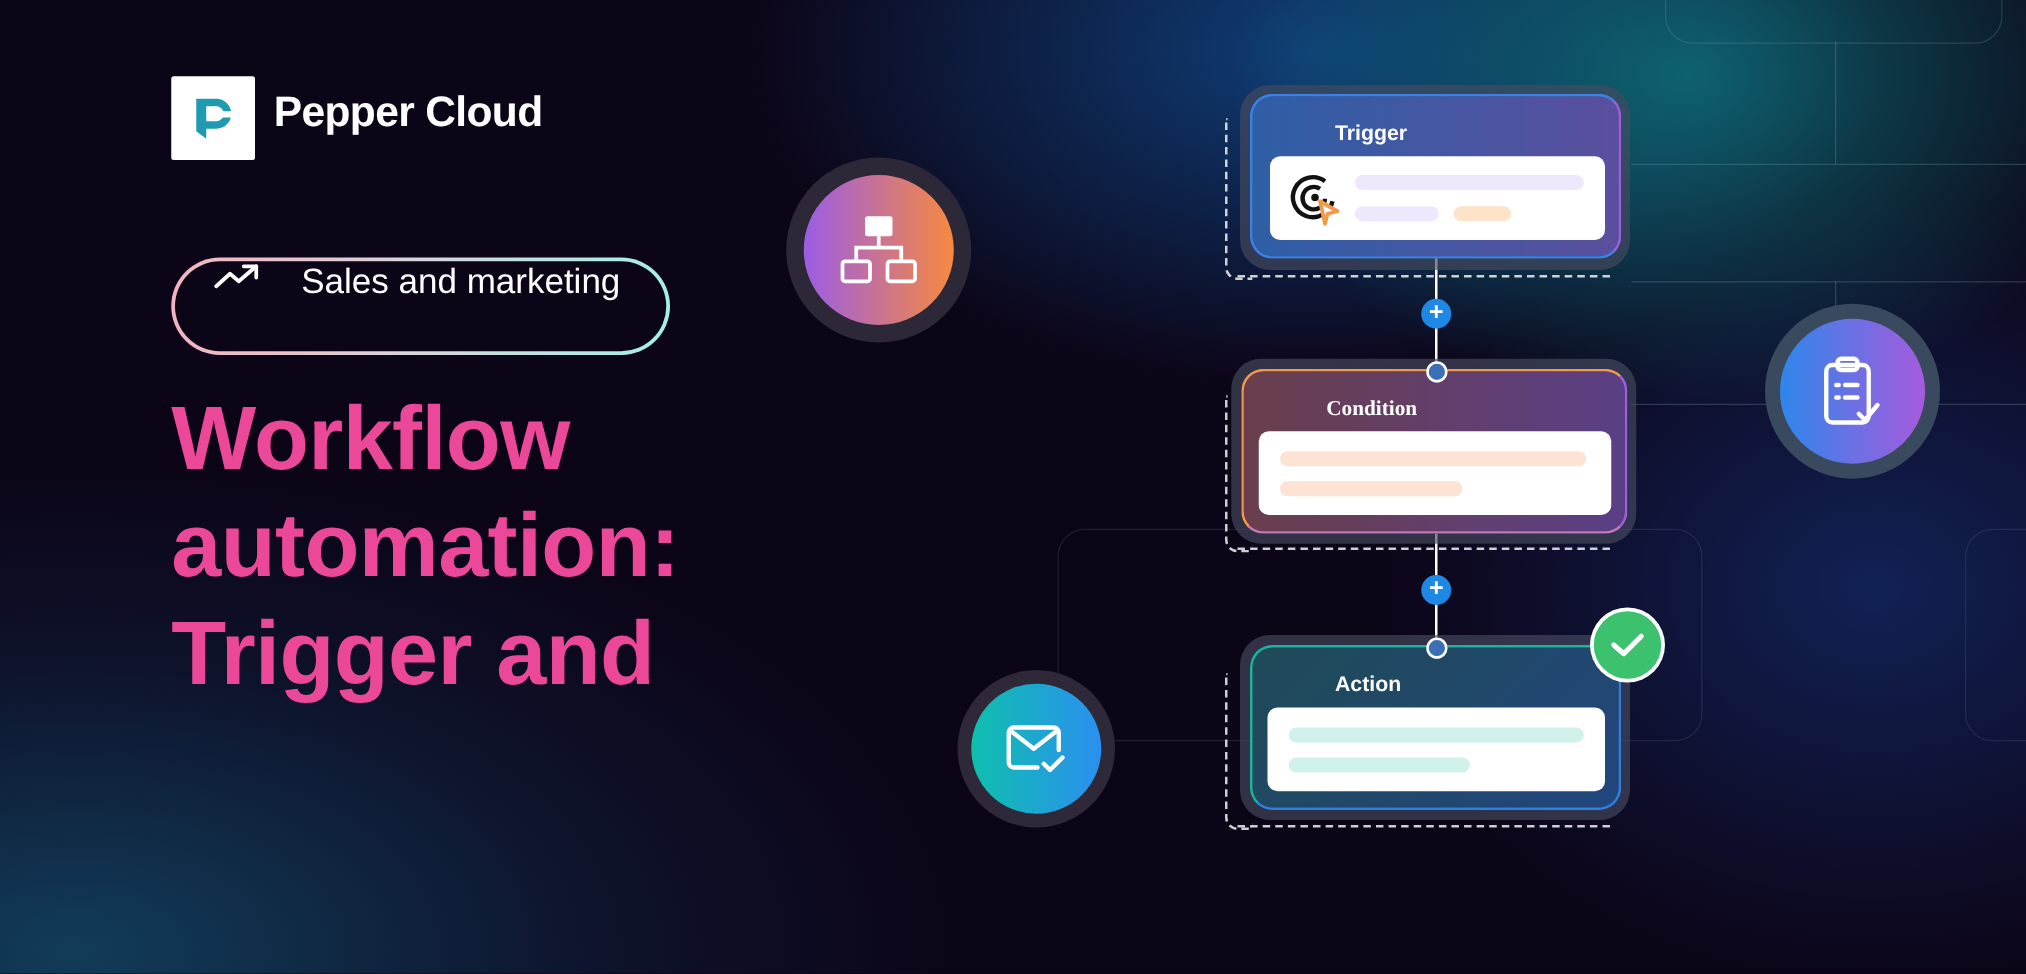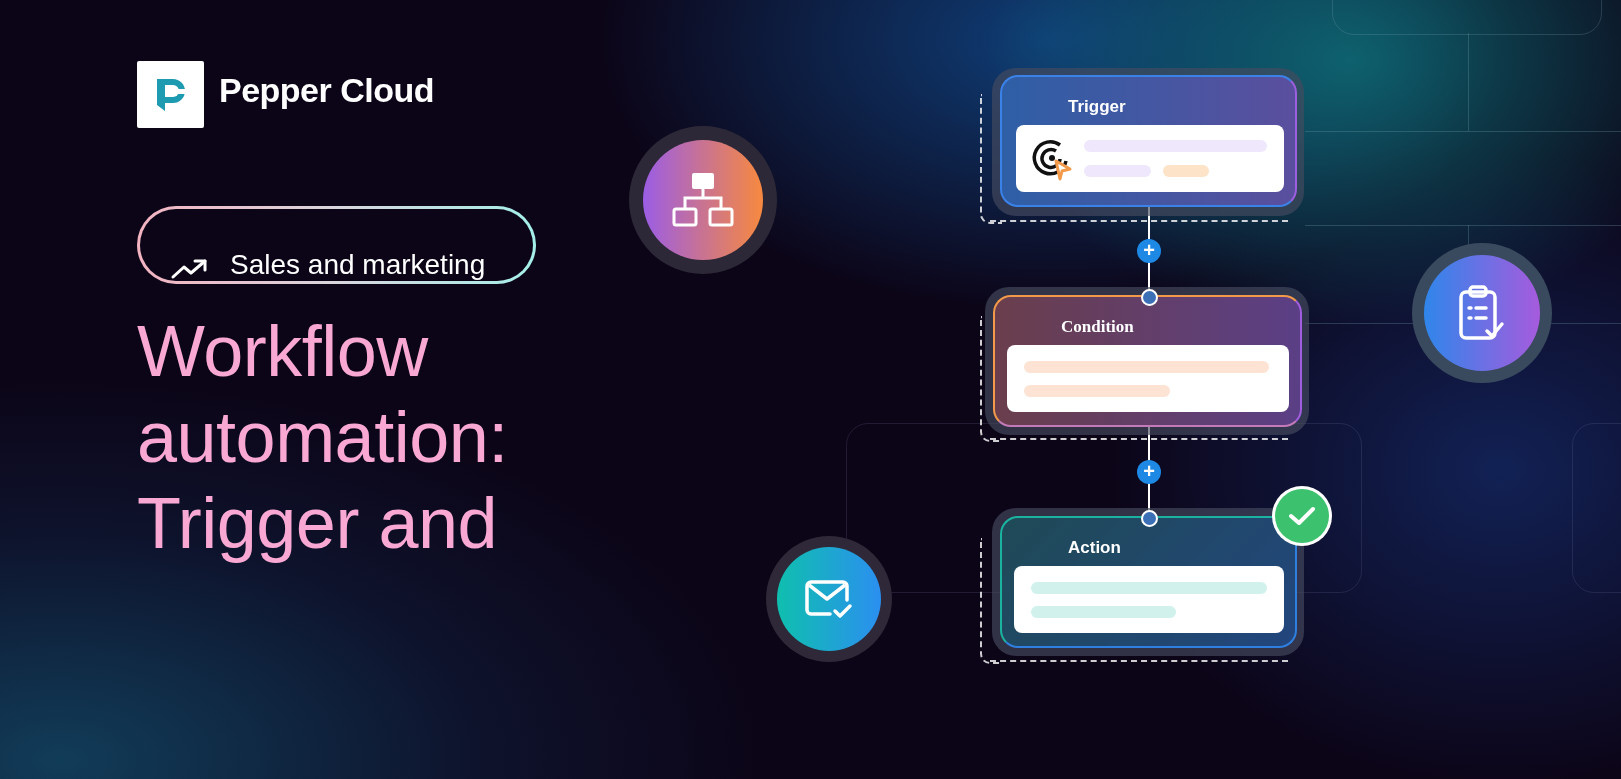--- a/index.html
+++ b/index.html
@@ -11,24 +11,24 @@
       radial-gradient(ellipse 520px 420px at 1500px 470px, rgba(20,45,110,0.7), rgba(20,45,110,0) 75%),
       radial-gradient(ellipse 700px 380px at 60px 760px, rgba(18,70,100,0.85), rgba(18,50,90,0.3) 60%, rgba(12,5,24,0) 100%),
       #0c0518;}
   .grid-line{position:absolute;background:rgba(120,170,180,0.28);}
   .grid-box{position:absolute;border:1px solid rgba(120,160,180,0.25);border-radius:22px;}
   .grid-box.dim{border-color:rgba(140,140,190,0.16);}
   .logo{position:absolute;left:137px;top:61px;width:67px;height:67px;background:#fff;border-radius:2px;display:flex;align-items:center;justify-content:center;}
   .brand{position:absolute;left:219px;top:71px;color:#fff;font-size:34px;font-weight:bold;letter-spacing:-0.5px;}
   .pill{position:absolute;left:137px;top:206px;width:399px;height:78px;border-radius:40px;padding:3px;box-sizing:border-box;
     background:linear-gradient(90deg,#f3b3c1,#d9d6dd 50%,#a4efe9);}
-  .pill-inner{width:100%;height:100%;border-radius:37px;background:#0c0518;display:flex;align-items:flex-end;}
+  .pill-inner{width:100%;height:100%;border-radius:37px;background:#0c0518;display:flex;align-items:flex-start;gap:11px;}
   .pill-icon{margin-left:30px;width:40px;height:24px;}
   .pill-label{margin-left:20px;color:#fff;font-size:28px;}
-  .headline{position:absolute;left:137px;top:308px;color:#f9a8d4;font-size:72px;font-weight:normal;line-height:86px;letter-spacing:-0.5px;}
+  .headline{position:absolute;left:137px;top:308px;color:#ec4899;font-size:72px;font-weight:bold;line-height:86px;letter-spacing:-0.5px;}
   .headline div{white-space:nowrap;}
   .circle{position:absolute;border-radius:50%;display:flex;align-items:center;justify-content:center;}
   .circle .ring{position:absolute;inset:0;border-radius:50%;}
   .circle .fill{position:absolute;border-radius:50%;}
   .card-wrap{position:absolute;border-radius:24px;background:rgba(70,75,95,0.65);}
   .card{position:absolute;border-radius:18px;border:2px solid;box-sizing:border-box;}
   .card-title{position:absolute;left:18px;top:20px;color:#fff;font-size:17px;font-weight:bold;margin-left:48px;}
   .card-body{position:absolute;background:#fff;border-radius:8px;}
   .bar{position:absolute;border-radius:8px;}
   .dashed{position:absolute;border:2px dashed rgba(255,255,255,0.8);border-radius:10px;border-top:none;border-right:none;}

